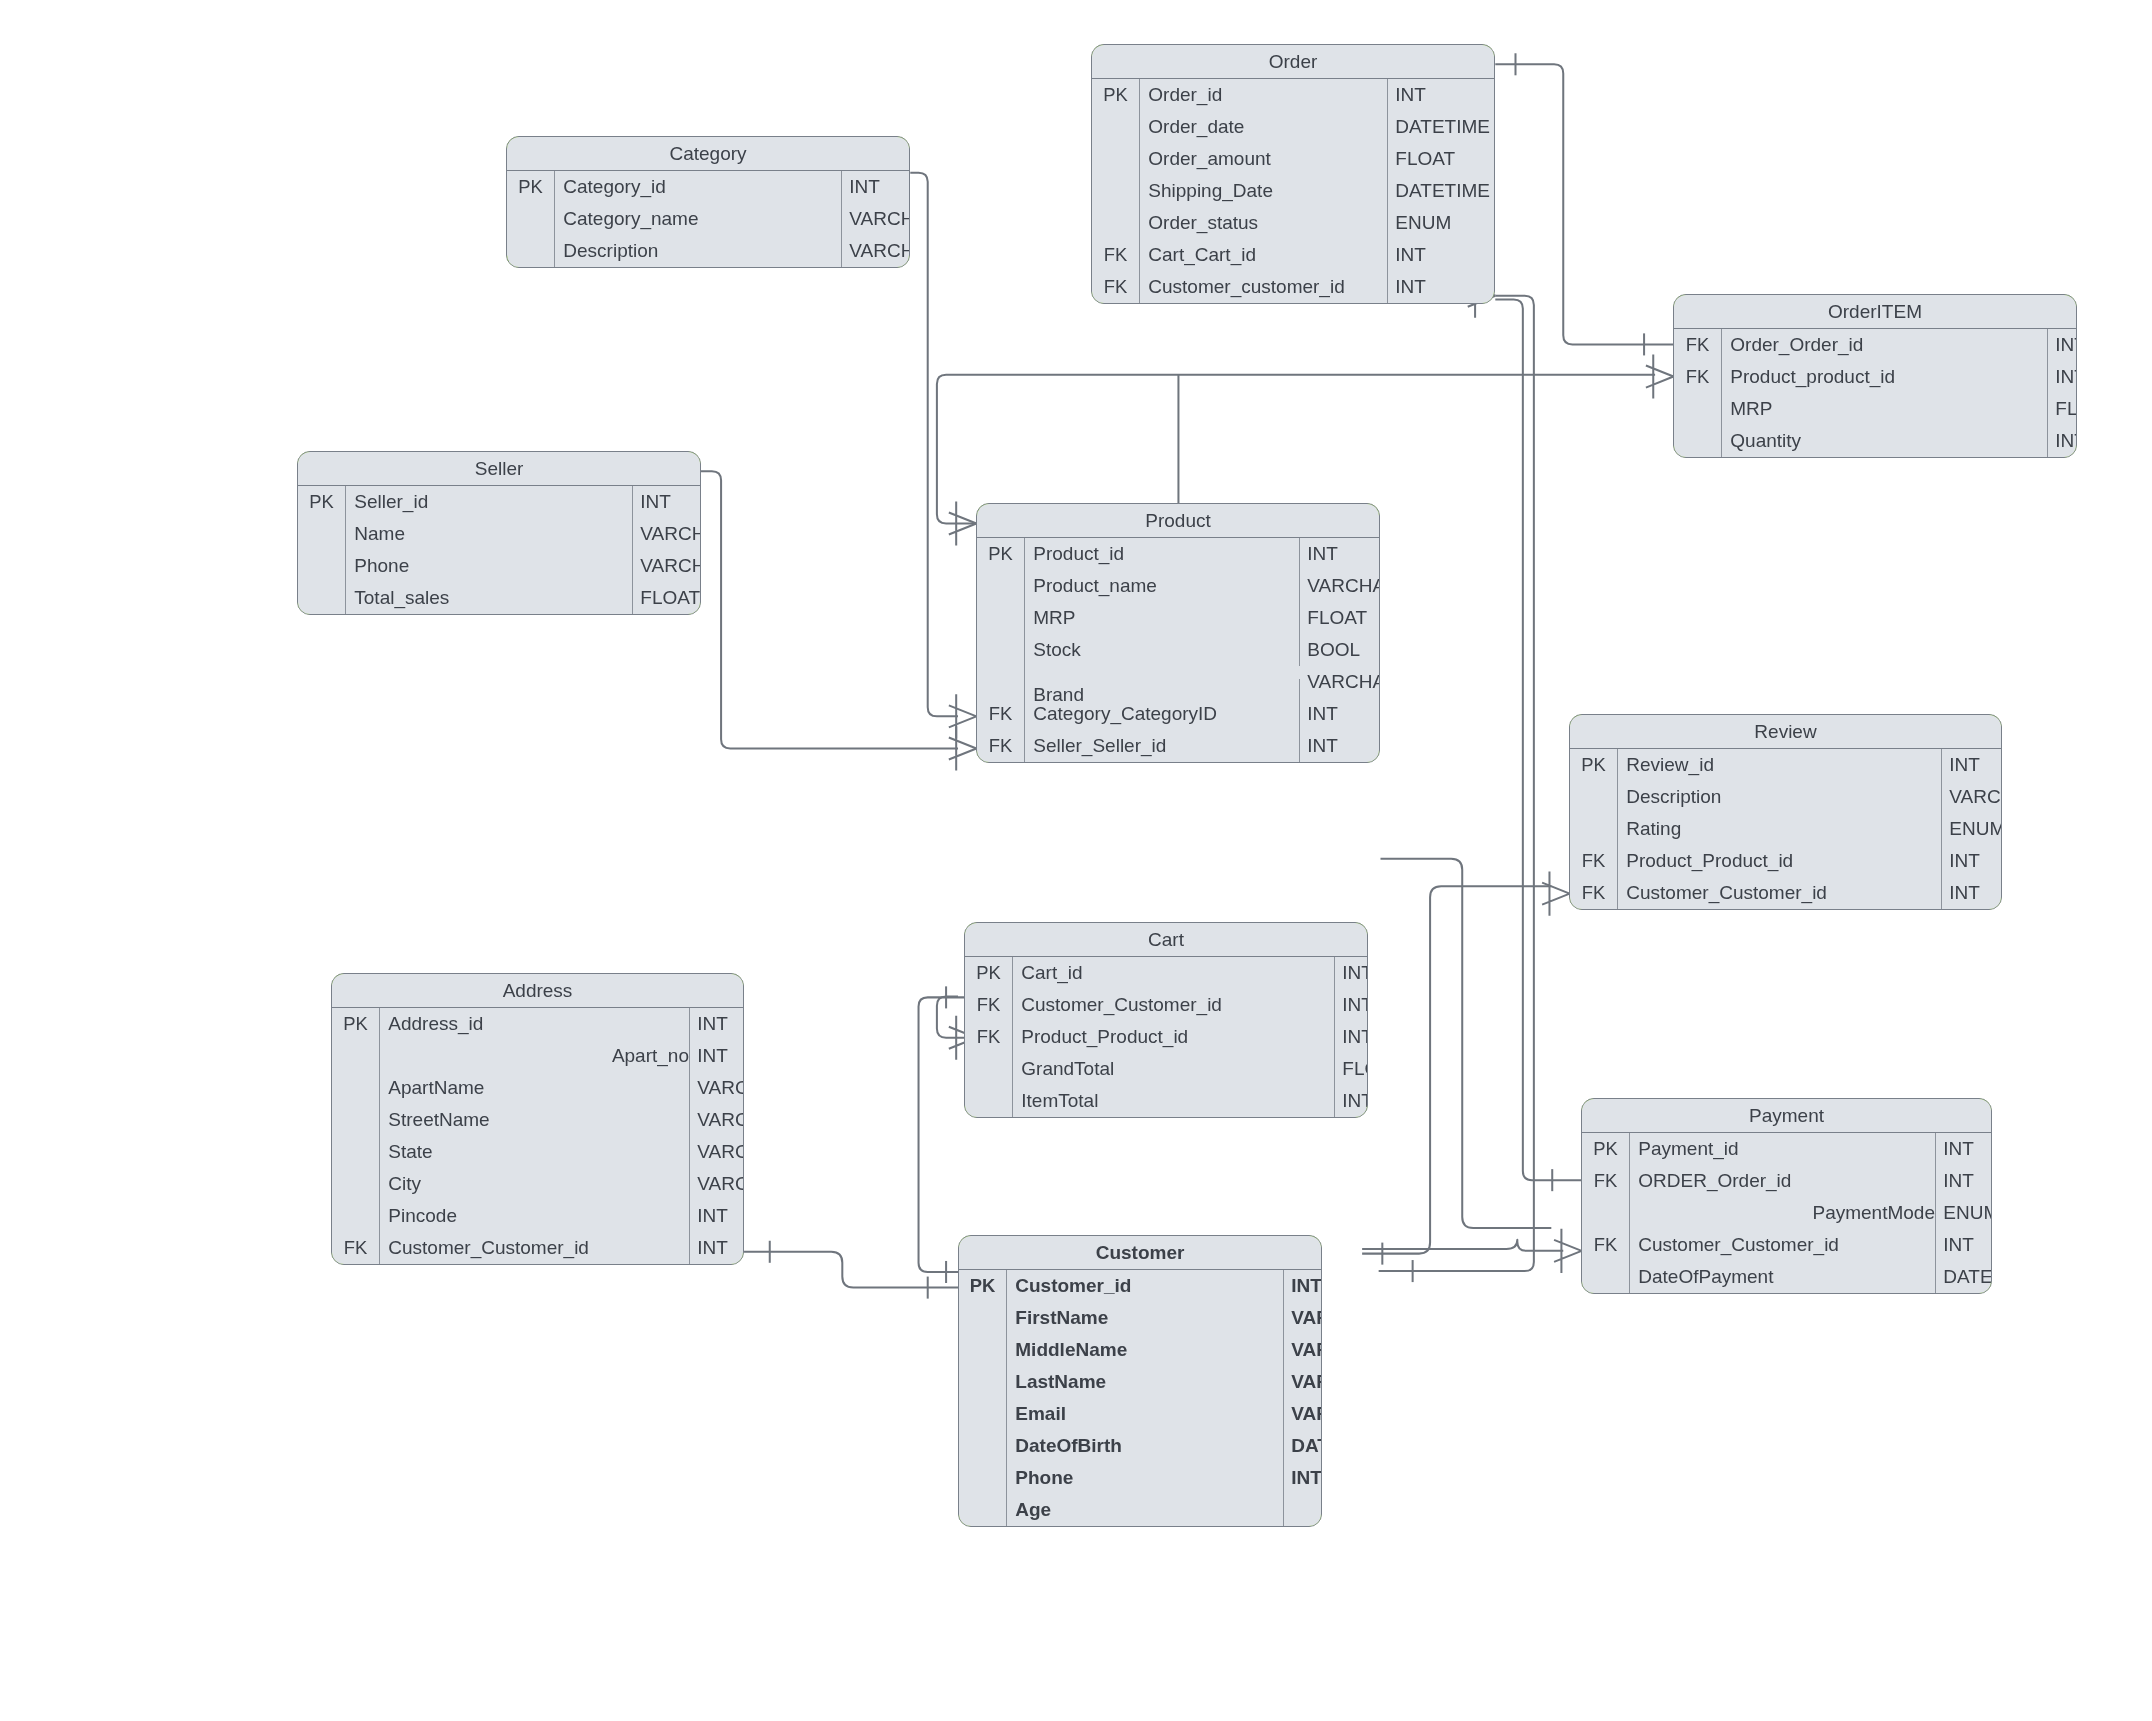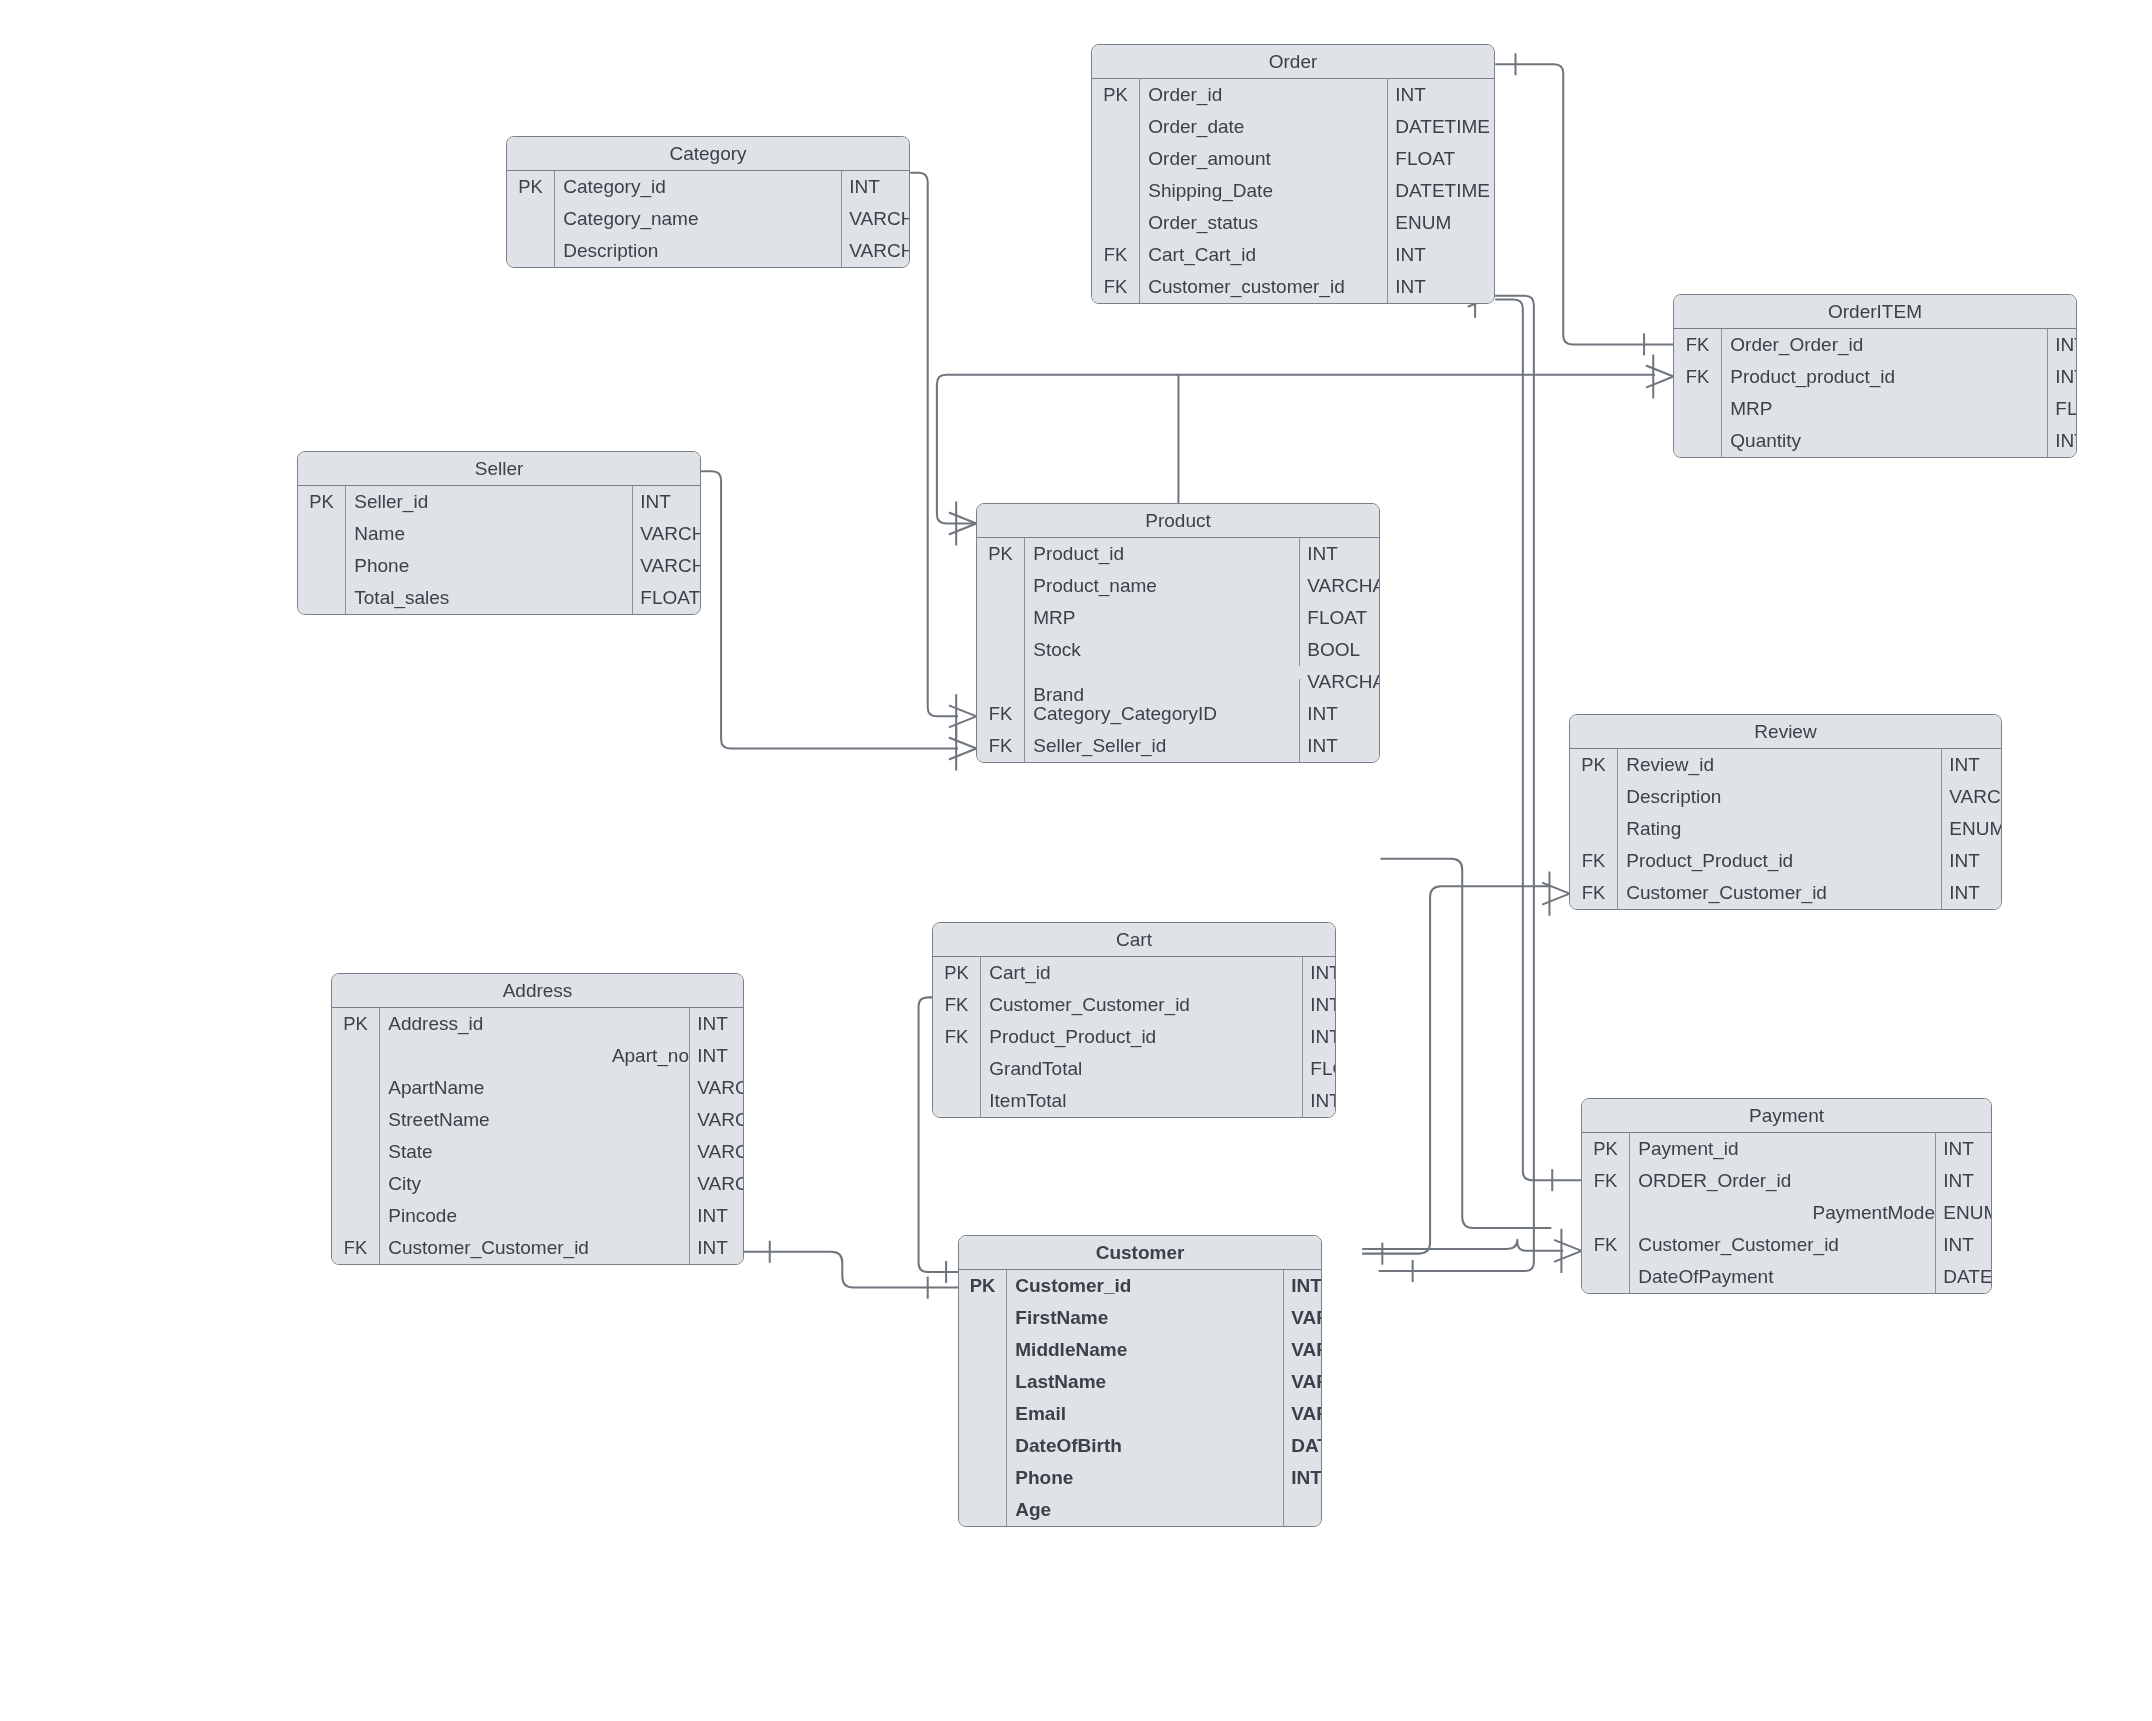--- a/index.html
+++ b/index.html
@@ -1,21 +1,21 @@
 <!DOCTYPE html>
 <html style="font-size:14.7px"><head>
 <meta charset="utf-8">
 <style>
   html,body{margin:0;padding:0;background:#ffffff;}
   body{width:2153px;height:1722px;position:relative;overflow:hidden;
        font-family:"Liberation Sans","DejaVu Sans",sans-serif;}
   #canvas{position:absolute;left:0;top:0;width:2153px;height:1722px;}
   svg.links{position:absolute;left:0;top:0;width:2153px;height:1722px;pointer-events:none;}
   .entity{position:absolute;box-sizing:border-box;border:1.8px solid #79808a;
-          border-radius:8px;background:#fef9c3;overflow:hidden;}
+          border-radius:13px;background:#84cc16;overflow:hidden;}
   .ent-title{height:33px;line-height:33px;text-align:center;font-size:19px;color:#3c4149;
              border-bottom:1.8px solid #79808a;background:#dfe3e8;}
   .row{display:flex;height:32px;align-items:center;font-size:19px;color:#3c4149;background:#dfe3e8;}
   .c-key{width:48px;flex:0 0 48px;text-align:center;font-size:18.4px;
          border-right:1.8px solid #8d939c;height:32px;line-height:32px;box-sizing:border-box;}
   .c-name{flex:1 1 auto;padding-left:8.3px;height:32px;line-height:32px;
           border-right:1.8px solid #8d939c;box-sizing:border-box;white-space:nowrap;}
   .c-type{flex:0 0 auto;padding-left:7.3px;height:32px;line-height:32px;box-sizing:border-box;white-space:nowrap;}
 </style>
 </head>
@@ -248,21 +248,21 @@
         <div class="c-key">FK</div>
         <div class="c-name" style="flex: 0 0 324px;">Product_Product_id</div>
         <div class="c-type">INT</div>
       </div>
       <div class="row">
         <div class="c-key">FK</div>
         <div class="c-name" style="flex: 0 0 324px;">Customer_Customer_id</div>
         <div class="c-type">INT</div>
       </div>
     </div>
-    <div class="entity" style="left: 932px; top: 922px; width: 404px;">
+    <div class="entity" style="left: 964px; top: 922px; width: 404px;">
       <div class="ent-title">Cart</div>
       <div class="row">
         <div class="c-key">PK</div>
         <div class="c-name" style="flex: 0 0 322px;">Cart_id</div>
         <div class="c-type">INT</div>
       </div>
       <div class="row">
         <div class="c-key">FK</div>
         <div class="c-name" style="flex: 0 0 322px;">Customer_Customer_id</div>
         <div class="c-type">INT</div>

